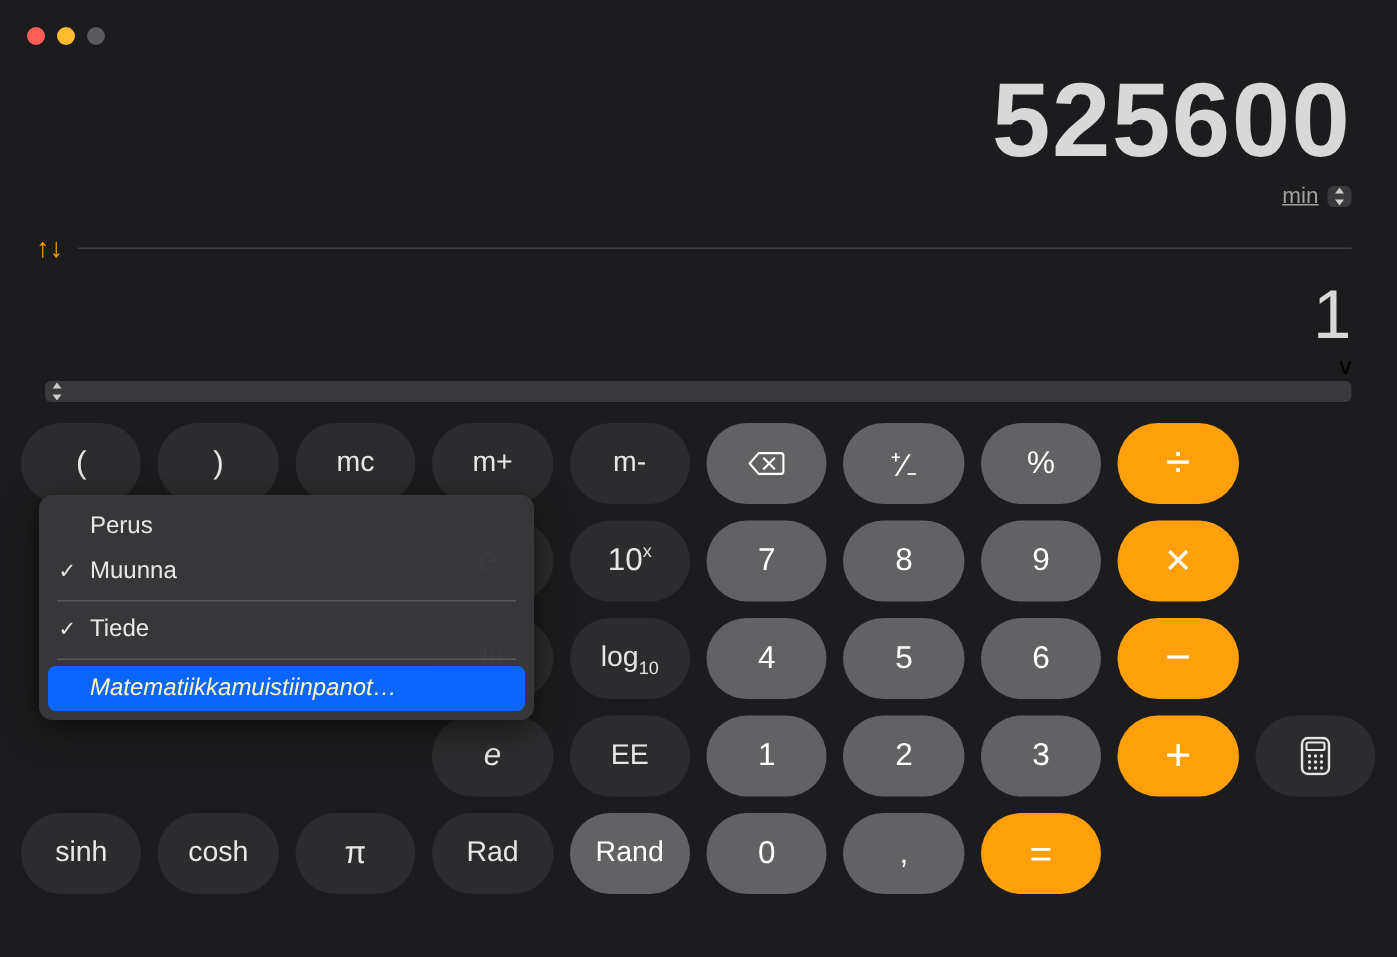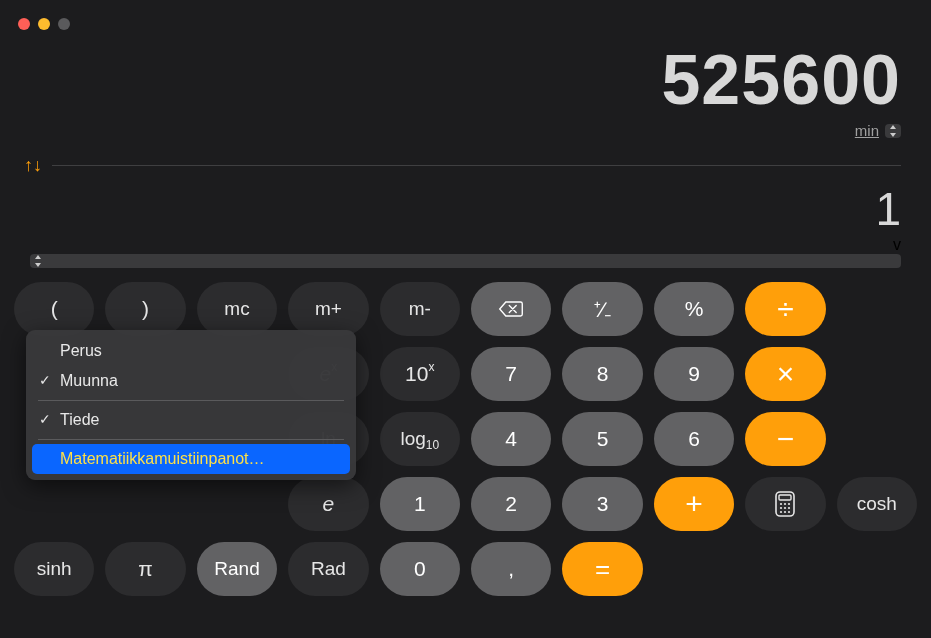--- a/index.html
+++ b/index.html
@@ -146,21 +146,22 @@
     top: 6px;
     font-size: 14px;
   }
   .menu-sep {
     height: 1px;
     background: #5a5a5c;
     margin: 4px 6px;
   }
   .menu-item.hl {
     background: #0a66ff;
-    color: #fde047;
+    color: #fef9c3;
+    font-style: italic;
   }
 
   .backspace-svg { width: 26px; height: 20px; }
 </style>
 </head>
 <body>
 
 <div class="traffic-lights">
   <div class="tl red"></div>
   <div class="tl yellow"></div>
@@ -242,45 +243,46 @@
   <div class="key">4</div>
   <div class="key">5</div>
   <div class="key">6</div>
   <div class="key orange">−</div>
 
   <div class="key dark" style="visibility:hidden"></div>
   <div class="key dark" style="visibility:hidden"></div>
   <div class="key dark" style="visibility:hidden"></div>
   <div class="key dark" style="visibility:hidden"></div>
   <div class="key dark" style="font-style:italic">e</div>
+  <div class="key dark small-text">EE</div>
   <div class="key">1</div>
   <div class="key">2</div>
   <div class="key">3</div>
   <div class="key orange">+</div>
 
   <div class="key dark calc-icon-key">
     <svg width="22" height="26" viewBox="0 0 22 26">
       <rect x="2" y="1" width="18" height="24" rx="4" fill="none" stroke="#e6e6e6" stroke-width="1.6"></rect>
       <rect x="5" y="4" width="12" height="5" rx="1" fill="none" stroke="#e6e6e6" stroke-width="1.4"></rect>
       <circle cx="7" cy="13" r="1.1" fill="#e6e6e6"></circle>
         <circle cx="11" cy="13" r="1.1" fill="#e6e6e6"></circle>
         <circle cx="15" cy="13" r="1.1" fill="#e6e6e6"></circle>
       <circle cx="7" cy="17" r="1.1" fill="#e6e6e6"></circle>
         <circle cx="11" cy="17" r="1.1" fill="#e6e6e6"></circle>
         <circle cx="15" cy="17" r="1.1" fill="#e6e6e6"></circle>
       <circle cx="7" cy="21" r="1.1" fill="#e6e6e6"></circle>
         <circle cx="11" cy="21" r="1.1" fill="#e6e6e6"></circle>
         <circle cx="15" cy="21" r="1.1" fill="#e6e6e6"></circle>
     </svg>
   </div>
+  <div class="key dark small-text">sinh</div>
   <div class="key dark small-text">cosh</div>
-  <div class="key dark small-text">sinh</div>
   <div class="key dark">π</div>
+  <div class="key dark small-text">Rad</div>
   <div class="key small-text">Rand</div>
-  <div class="key dark small-text">Rad</div>
   <div class="key">0</div>
   <div class="key">,</div>
   <div class="key orange eq">=</div>
 </div>
 
 <div class="menu">
   <div class="menu-item">
     <span>Perus</span>
   </div>
   <div class="menu-item">

